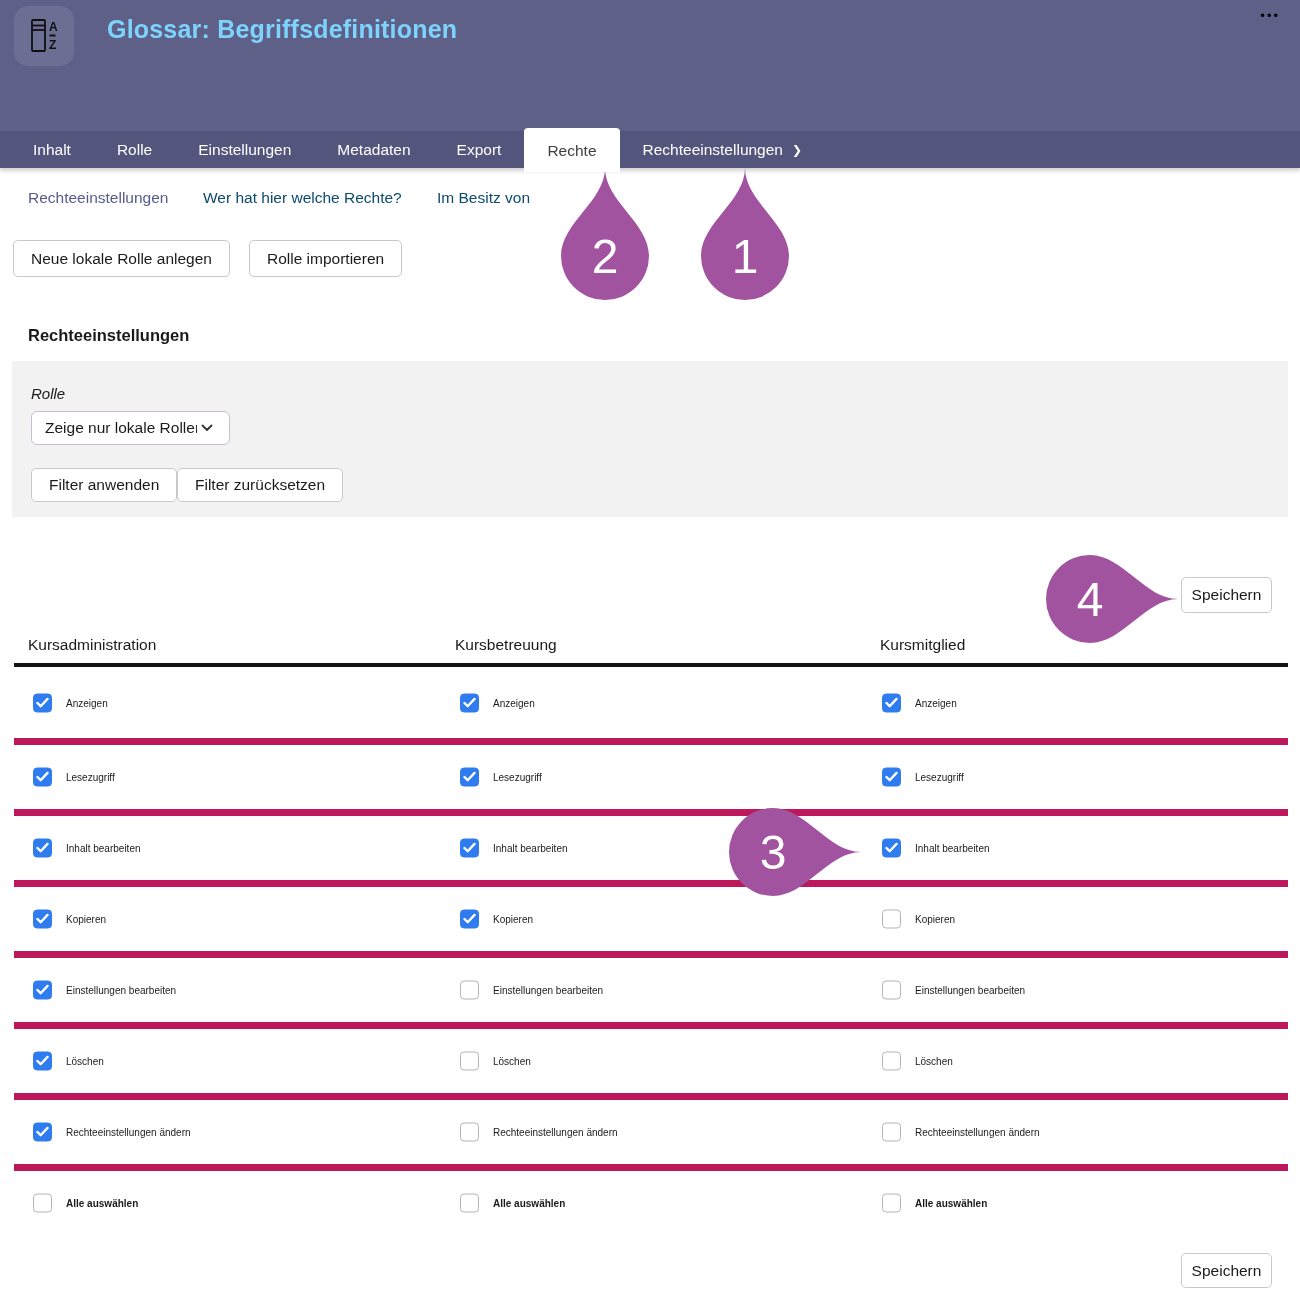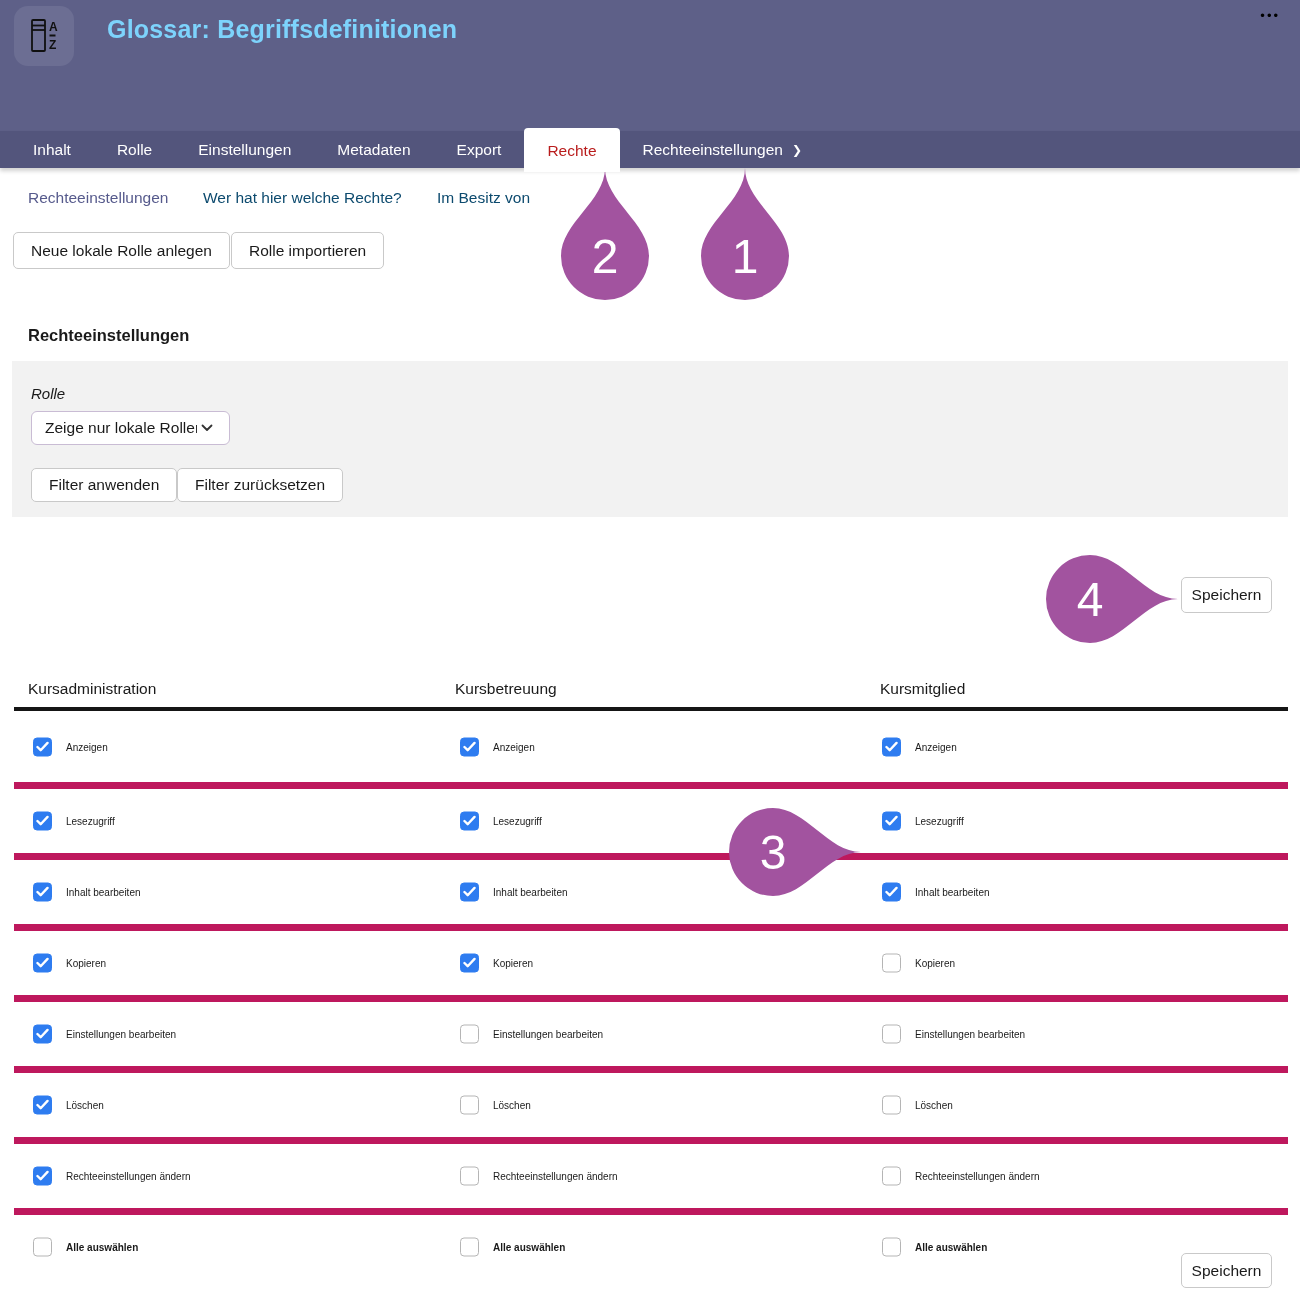--- a/index.html
+++ b/index.html
@@ -25,37 +25,37 @@
   
   .tabbar {
     position:absolute; left:0; top:131px; width:1300px; height:37px; background:#53557c;
     display:flex; align-items:flex-start; padding-left:10px;
     box-shadow:0 3px 4px rgba(0,0,0,.18);
   }
   .tab {
     color:#fff; font-size:15.5px; line-height:37px; padding:0 23px; white-space:nowrap; cursor:pointer;
   }
   .tab.active {
-    background:#fff; color:#b91c1c; margin-top:-3px; height:44px; line-height:46px;
+    background:#fff; color:#404040; margin-top:-3px; height:44px; line-height:46px;
     border-radius:4px 4px 0 0; position:relative; z-index:3;
   }
   .tab .chev { font-size:12px; margin-left:9px; position:relative; top:-1px; }
 
   
   .subtab { position:absolute; font-size:15.5px; top:189px; color:#0c4a6e; cursor:pointer; white-space:nowrap; }
   .subtab.active { color:#565a8c; }
   #st0 { left:28px; } #st1 { left:203px; } #st2 { left:437px; }
 
   
   .btn {
     background:#fff; border:1px solid #c9c9c9; border-radius:5px; font-size:15.5px; color:#1a1a1a;
     display:inline-flex; align-items:center; justify-content:center; padding:0 17px; height:37px;
     font-family:"Liberation Sans",sans-serif; cursor:pointer; white-space:nowrap;
   }
-  .roles { position:absolute; left:13px; top:232px; display:flex; gap:1px; }
+  .roles { position:absolute; left:13px; top:240px; display:flex; gap:19px; }
 
   
   .section-heading { position:absolute; left:28px; top:326px; font-size:16.5px; font-weight:bold; }
   .filter-panel { position:absolute; left:12px; top:361px; width:1276px; height:156px; background:#f2f2f2; }
   .role-label { position:absolute; left:19px; top:24px; font-size:15px; font-style:italic; color:#1a1a1a; }
   .role-select {
     position:absolute; left:19px; top:50px; width:199px; height:34px; background:#fff;
     border:1px solid #c9bcd4; border-radius:6px; display:flex; align-items:center;
     padding:0 10px 0 13px; cursor:pointer;
   }
@@ -63,21 +63,21 @@
     font-size:15.5px; white-space:nowrap; overflow:hidden; max-width:152px; display:inline-block;
   }
   .role-select .caret { margin-left:4px; display:inline-flex; }
   .filter-apply { position:absolute; left:19px; top:107px; height:34px; }
   .filter-reset { position:absolute; left:165px; top:107px; height:34px; }
 
   .save-top { position:absolute; left:1181px; top:577px; width:91px; height:36px; }
   .save-bottom { position:absolute; left:1181px; top:1253px; width:91px; height:35px; }
 
   
-  .perm-table { position:absolute; left:14px; top:630px; width:1274px;margin-top:44px; }
+  .perm-table { position:absolute; left:14px; top:630px; width:1274px; }
   .col-headers { position:relative; height:33px; }
   .col-headers span { position:absolute; top:6px; font-size:15.5px; color:#1a1a1a; white-space:nowrap; }
   .ch0 { left:14px; } .ch1 { left:441px; } .ch2 { left:866px; }
   .thick-line { height:4px; background:#151515; }
   .prow { position:relative; height:71px; }
   .prow + .prow { border-top:7px solid #be185d; }
   .cell {
     position:absolute; top:50%; transform:translateY(-50%);
     display:flex; align-items:center; gap:14px; cursor:pointer;
   }

